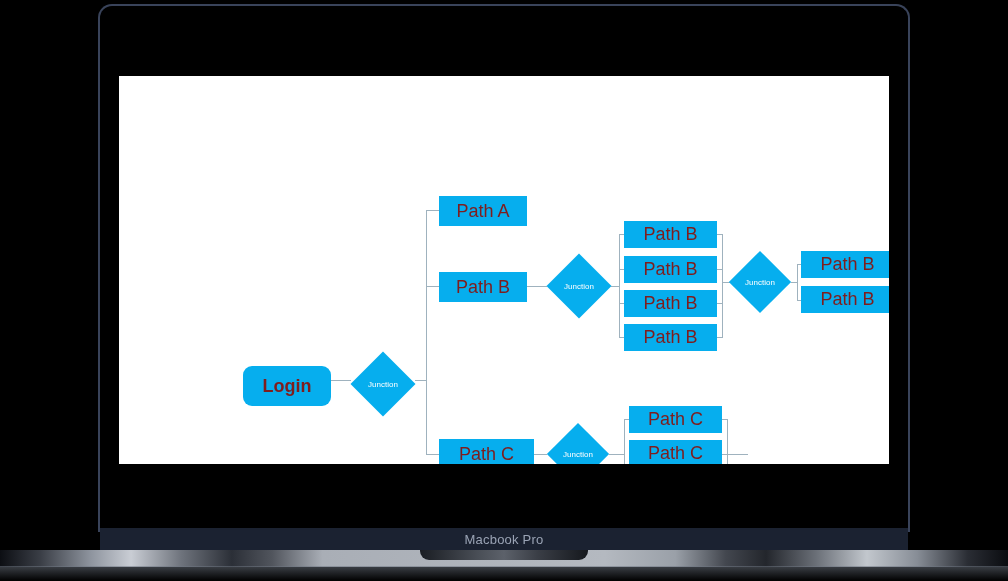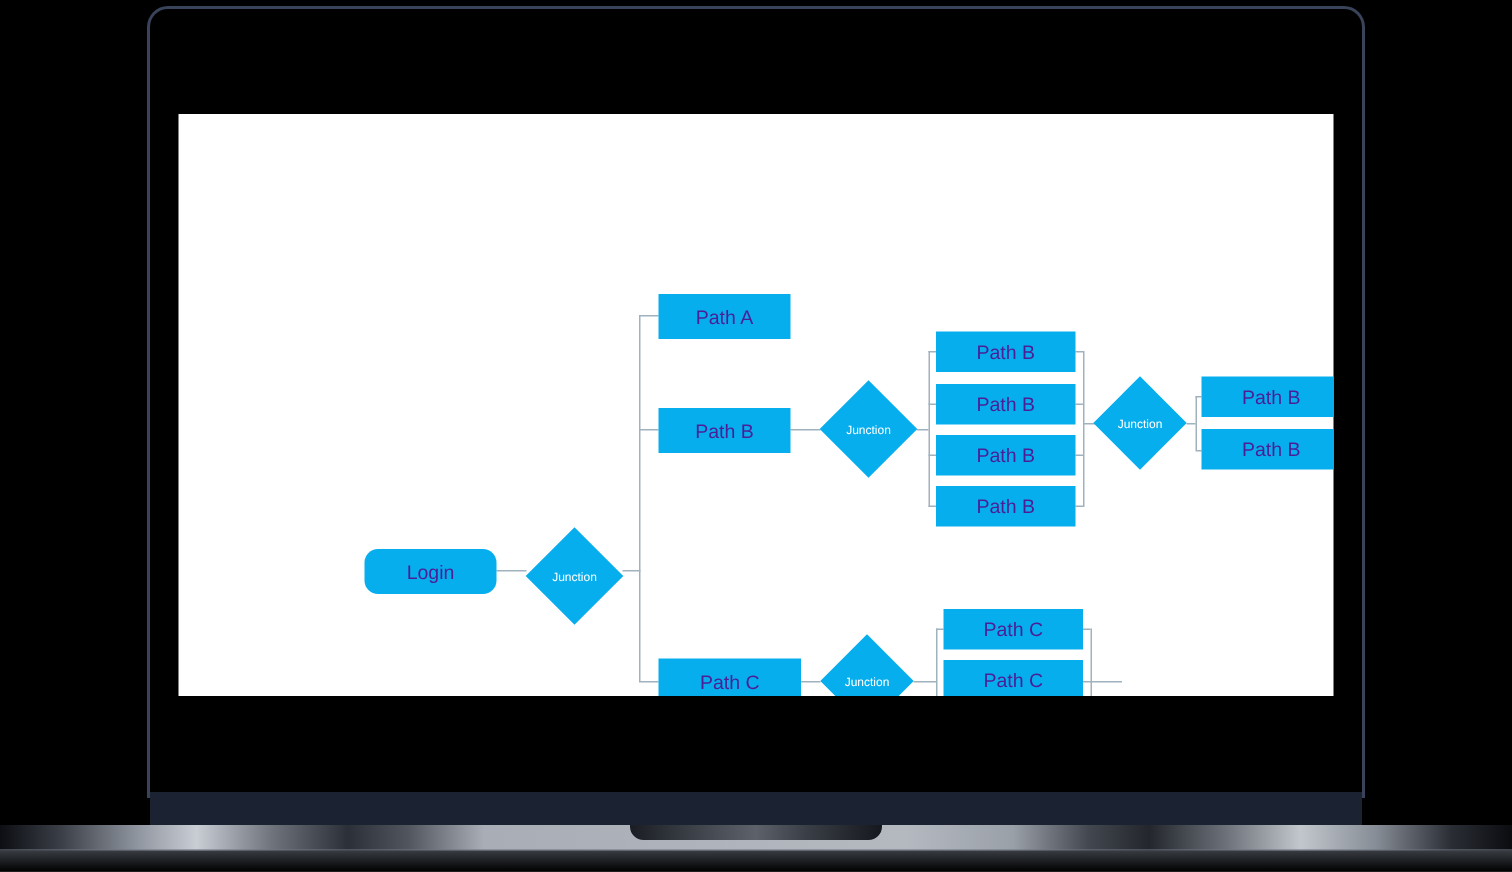--- a/index.html
+++ b/index.html
@@ -94,25 +94,25 @@
     width: 770px;
     height: 388px;
     background: #ffffff;
     overflow: hidden;
   }
 
   
   .node {
     position: absolute;
     background: var(--node-blue, #06AEEE);
-    color: #4c1d95;
+    color: #7f1d1d;
     display: flex;
     align-items: center;
     justify-content: center;
-    font-size: 13px;
+    font-size: 18px;
     font-family: "Liberation Sans", sans-serif;
     box-sizing: border-box;
     white-space: nowrap;
   }
   .node.rounded { border-radius: 9px; }
 
   .diamond {
     position: absolute;
     background: var(--node-blue, #06AEEE);
     transform: rotate(45deg);
@@ -189,21 +189,21 @@
 
     <div class="edge-h" style="left:490px; top:378px; width:15px;"></div>
     <div class="edge-v" style="left:505px; top:343px; width:1px; height:68px;"></div>
     <div class="edge-h" style="left:505px; top:343px; width:5px;"></div>
 
     <div class="edge-h" style="left:603px; top:343px; width:5px;"></div>
 
     <div class="edge-v" style="left:608px; top:343px; width:1px; height:68px;"></div>
     <div class="edge-h" style="left:603px; top:378px; width:26px;"></div>
 
-    <div class="node rounded" style="left:124px; top:290px; width:88px; height:30px;">Login</div>
+    <div class="node rounded" style="left:124px; top:290px; width:88px; height:40px;font-weight:bold;">Login</div>
 
     <div class="diamond" style="left:241px; top:285px; width:46px; height:46px;"></div>
     <div class="diamond-label" style="left:232px; top:276px; width:64px; height:64px;">Junction</div>
 
     <div class="node" style="left:320px; top:120px; width:88px; height:30px;">Path A</div>
 
     <div class="node" style="left:320px; top:196px; width:88px; height:30px;">Path B</div>
 
     <div class="node" style="left:320px; top:363px; width:95px; height:30px;">Path C</div>
 
@@ -224,18 +224,19 @@
     <div class="node" style="left:682px; top:175px; width:93px; height:27px;">Path B</div>
     <div class="node" style="left:682px; top:210px; width:93px; height:27px;">Path B</div>
 
     <div class="node" style="left:510px; top:330px; width:93px; height:27px;">Path C</div>
     <div class="node" style="left:510px; top:364px; width:93px; height:27px;">Path C</div>
 
 
   </div>
 
   <div class="laptop-bezel-bottom"></div>
+  <div class="laptop-model-label">Macbook Pro</div>
 
   <div class="laptop-base"></div>
   <div class="laptop-notch"></div>
   <div class="laptop-shadow"></div>
 
 </div>
 
 </body></html>

